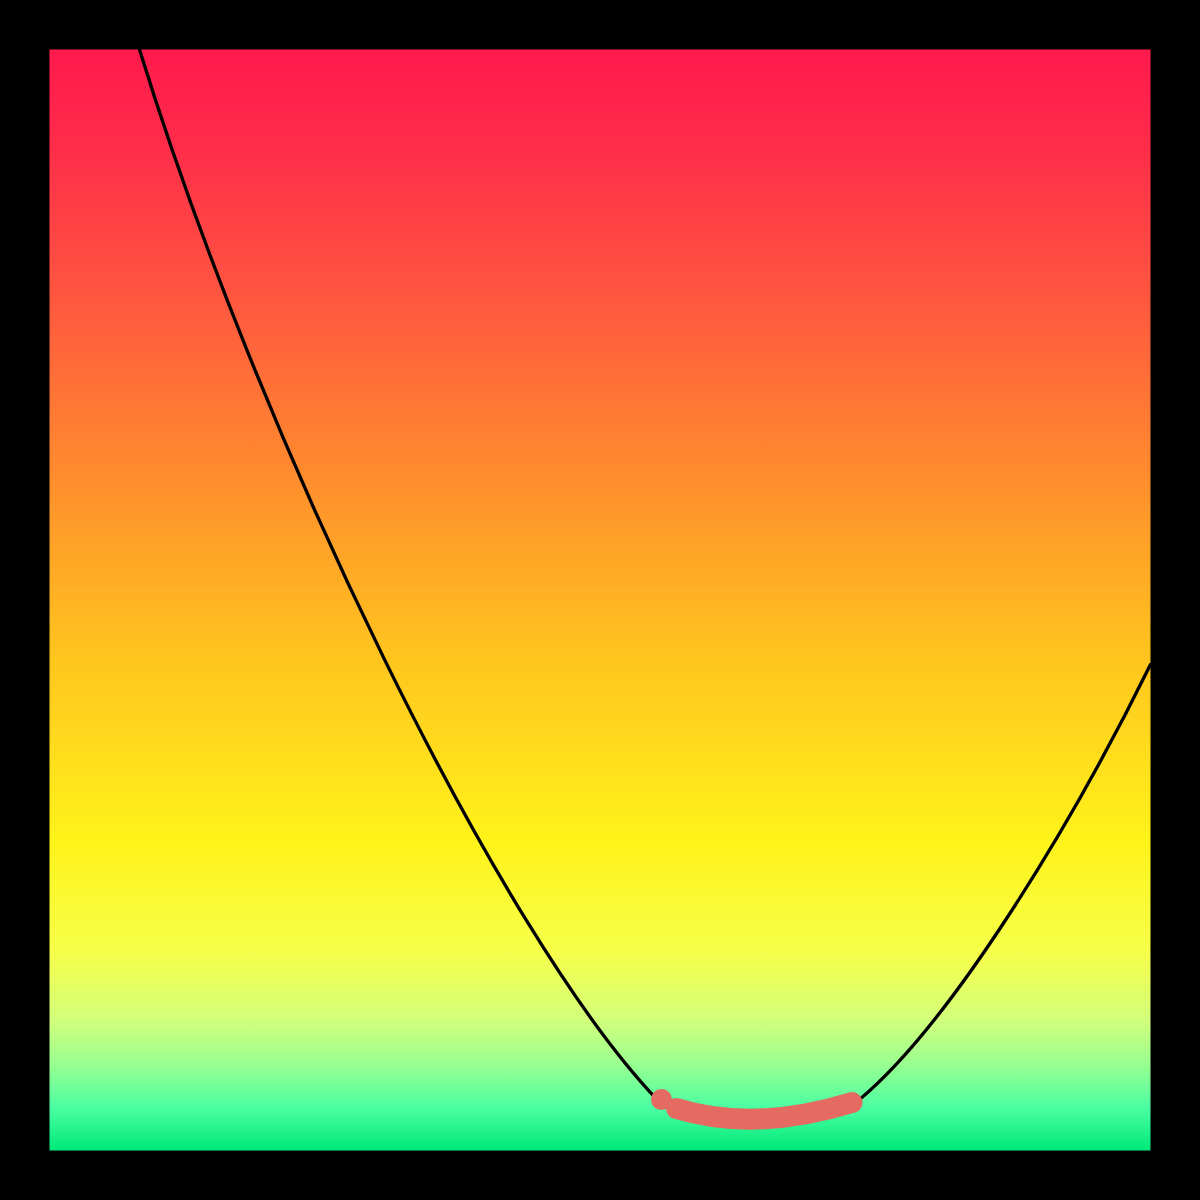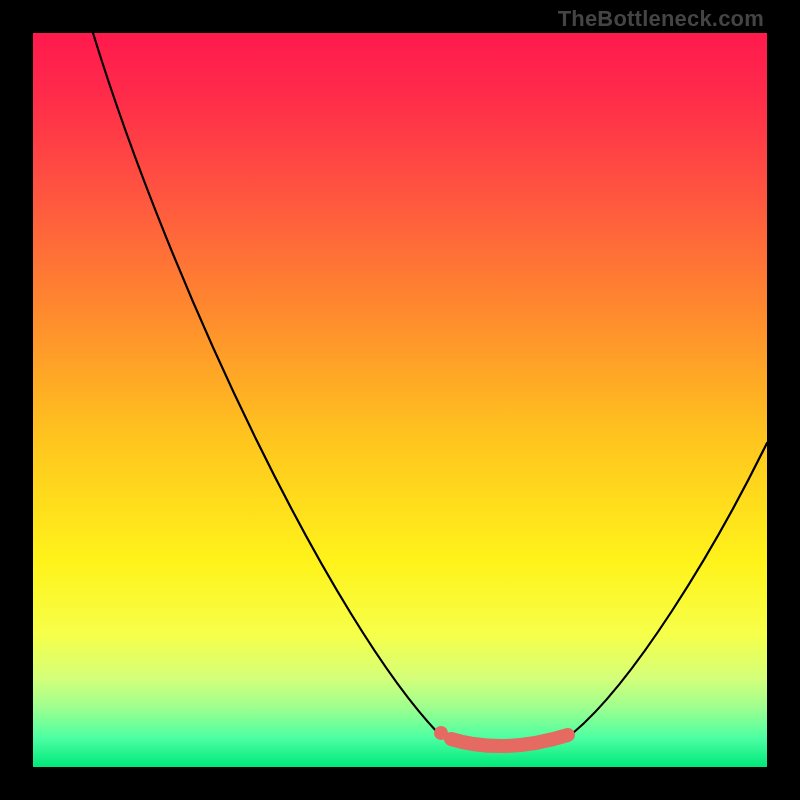--- a/index.html
+++ b/index.html
@@ -70,21 +70,20 @@
     stroke-linecap: round;
   }
   .dot {
     fill: #e46a62;
   }
 </style>
 </head>
 <body>
 <div class="frame">
 
-  <div class="watermark">TheBottleneck.com</div>
 
   <div class="plot">
     <svg class="curve" viewBox="0 0 734 734">
 
       <path class="thin" d="M 60 0
                C 140 260, 300 590, 405 700"></path>
 
       <path class="thin" d="M 540 700
                C 600 650, 680 520, 734 410"></path>
 

